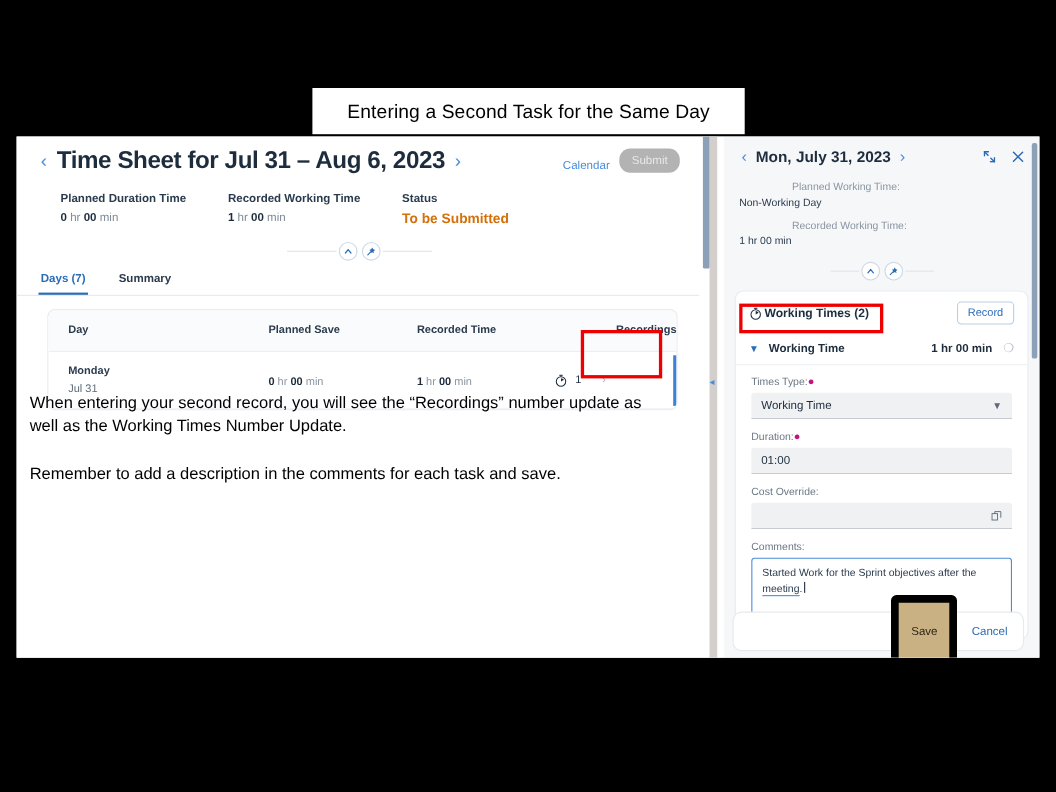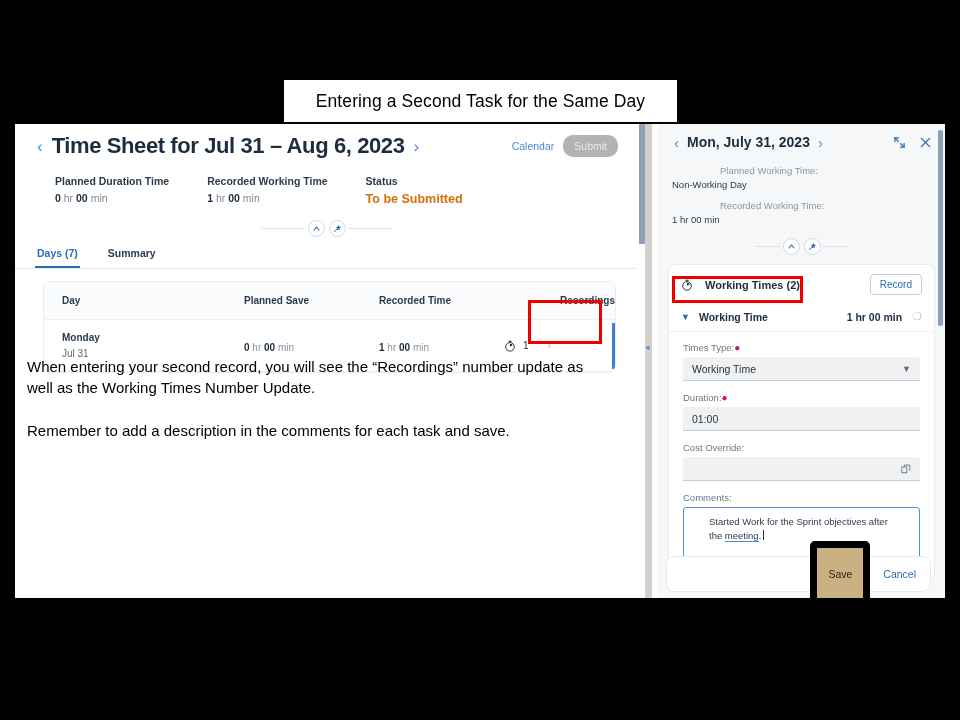--- a/index.html
+++ b/index.html
@@ -50,21 +50,21 @@
   .ts-title {
     font-size: 22px;
     font-weight: bold;
     color: #1d2d3e;
     letter-spacing: -.4px;
     margin: 0 7px;
     white-space: nowrap;
   }
   .lp-head-actions {
     margin-left: auto;
-    display: flex; align-items: center; gap: 9px;
+    display: flex; align-items: flex-end; gap: 9px;
   }
   .cal-link { color: #4a8dd9; font-size: 10.5px; }
   .submit-btn {
     background: #b3b3b3; color: #e8e8e8;
     font-size: 10.5px;
     border: none; border-radius: 10px;
     padding: 5px 11px;
   }
 
   .kpis { display: flex; margin: 16px 0 0 0; padding: 0 20px; }
@@ -193,21 +193,21 @@
     border: 1px solid #e8ebef;
     border-radius: 8px;
     overflow: hidden;
   }
   .wt-head {
     display: flex; align-items: center;
     padding: 9px 12px 8px 12px;
   }
   .wt-head .ttl {
     font-size: 11px; font-weight: bold; color: #1d2d3e;
-    margin-left: 12px;
+    margin-left: 2px;
   }
   .record-btn {
     margin-left: auto;
     font-size: 10px; color: #2b6cb8;
     border: 1px solid #b9cfe6; border-radius: 4px;
     background: #fff; padding: 4px 9px;
   }
   .wt-row {
     display: flex; align-items: center;
     padding: 7px 12px 8px 12px;
@@ -229,21 +229,21 @@
     padding: 0 9px;
     font-size: 10.5px; color: #1d2d3e;
     margin-bottom: 11px;
   }
   .f-input .caret-d { margin-left: auto; color: #5c6b7a; font-size: 9px; }
   .f-input .vh-icon { margin-left: auto; color: #5c6b7a; display: flex; }
   .f-textarea {
     background: #fff;
     border: 1px solid #4a8dd9;
     border-radius: 3px;
-    padding: 7px 25px;
+    padding: 7px 9px;
     font-size: 9.5px; color: #2b3b4e;
     line-height: 1.5;
     height: 74px;
   }
   .sp { border-bottom: 1.5px solid #4a8dd9; }
   .cursor-bar {
     display: inline-block; width: 1px; height: 10px;
     background: #1d2d3e; vertical-align: -1px; margin-left: 2px;
   }
 

